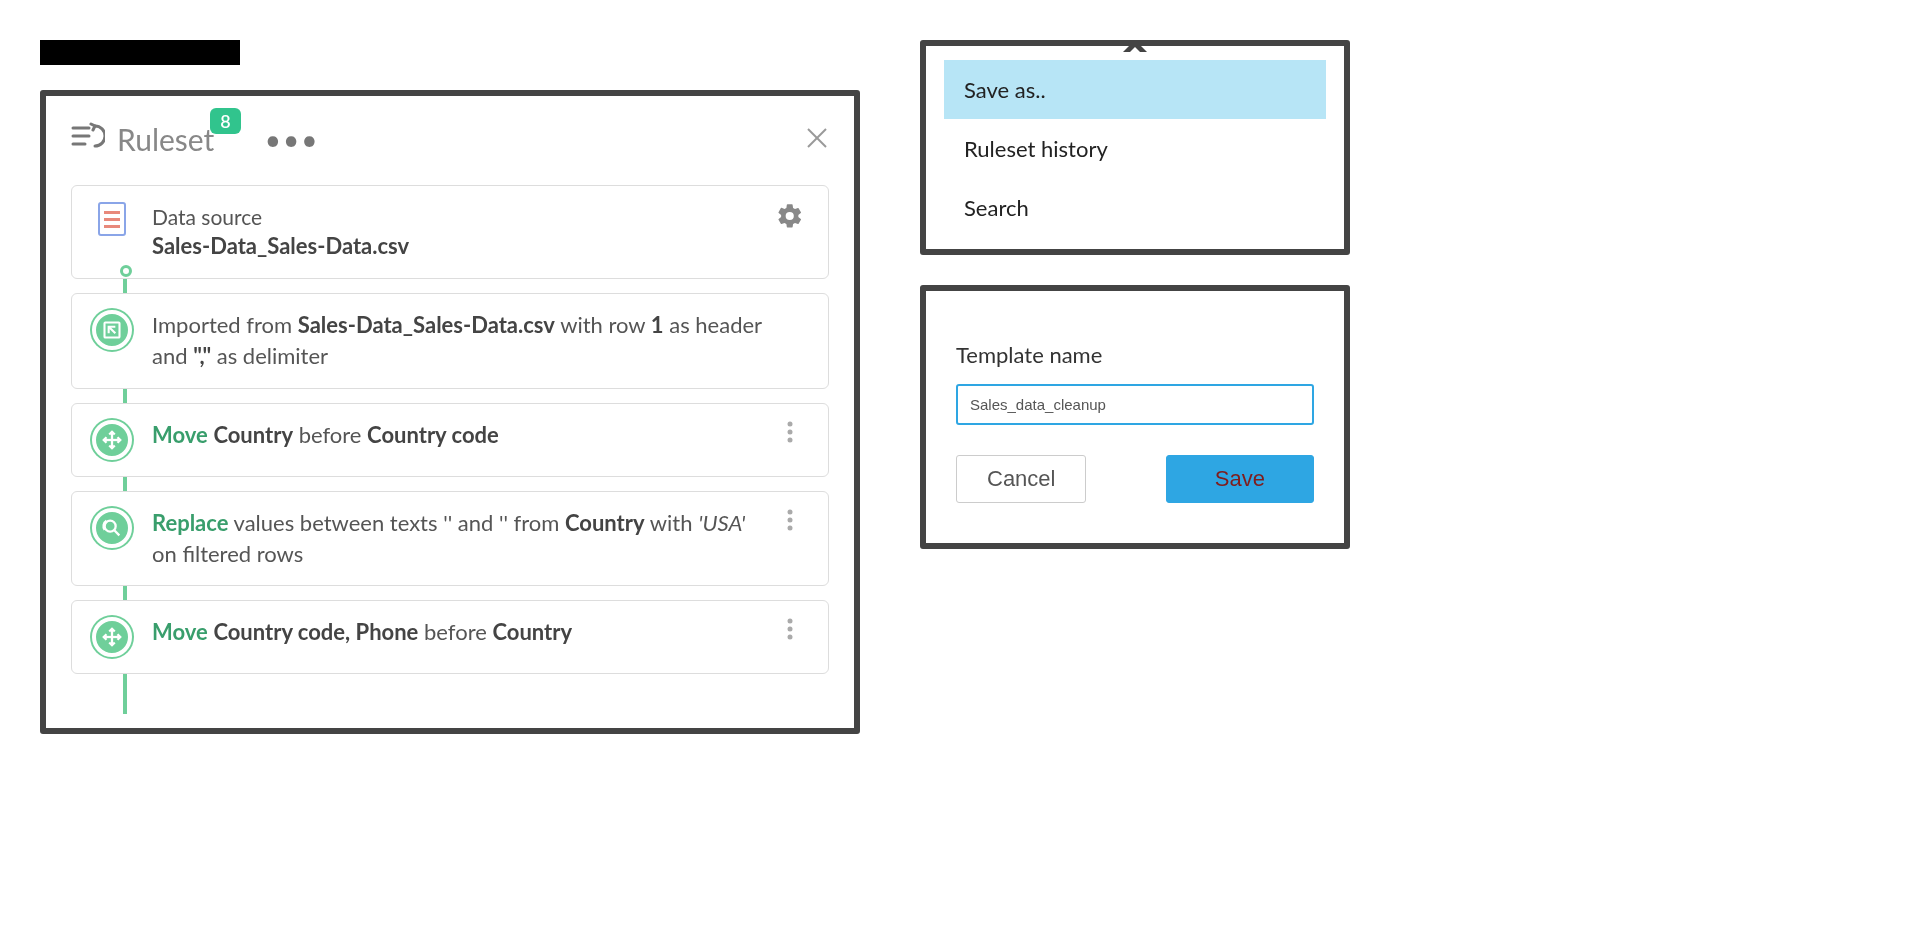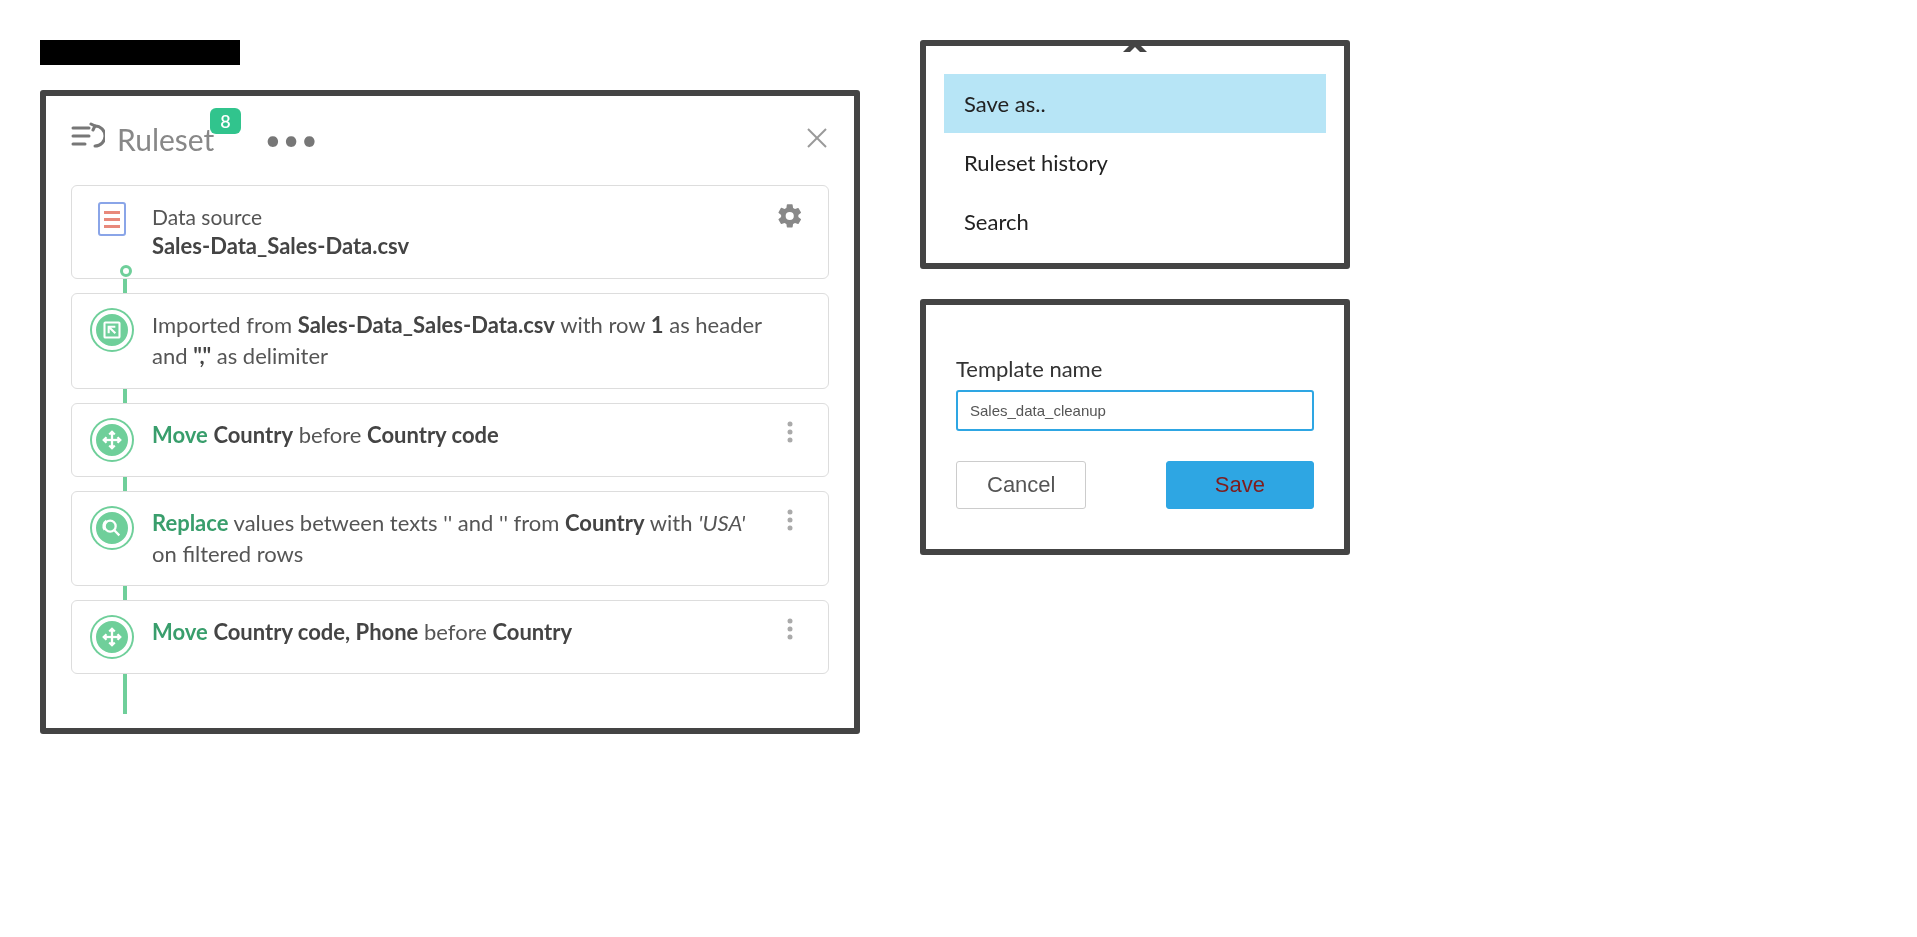--- a/index.html
+++ b/index.html
@@ -153,21 +153,21 @@
     z-index: 2;
   }
 
   
   .right-col { display: flex; flex-direction: column; gap: 30px; }
   .popover {
     width: 430px;
     border: 6px solid #444;
     border-radius: 3px;
     background: #fff;
-    padding: 28px 18px 12px 18px;
+    padding: 14px 18px 12px 18px;
     position: relative;
   }
   .popover-arrow {
     position: absolute;
     top: -6px;
     left: 50%;
     transform: translateX(-50%);
     width: 0; height: 0;
     border-left: 12px solid transparent;
     border-right: 12px solid transparent;
@@ -196,21 +196,21 @@
   .template-panel {
     width: 430px;
     border: 6px solid #444;
     border-radius: 3px;
     background: #fff;
     padding: 50px 30px 40px 30px;
   }
   .template-label {
     font-size: 22px;
     color: #333;
-    margin-bottom: 8px;
+    margin-bottom: 16px;
   }
   .template-input {
     width: 100%;
     border: 2px solid #2EA6E3;
     border-radius: 3px;
     padding: 10px 12px;
     font-size: 15px;
     color: #555;
     outline: none;
     margin-bottom: 30px;

